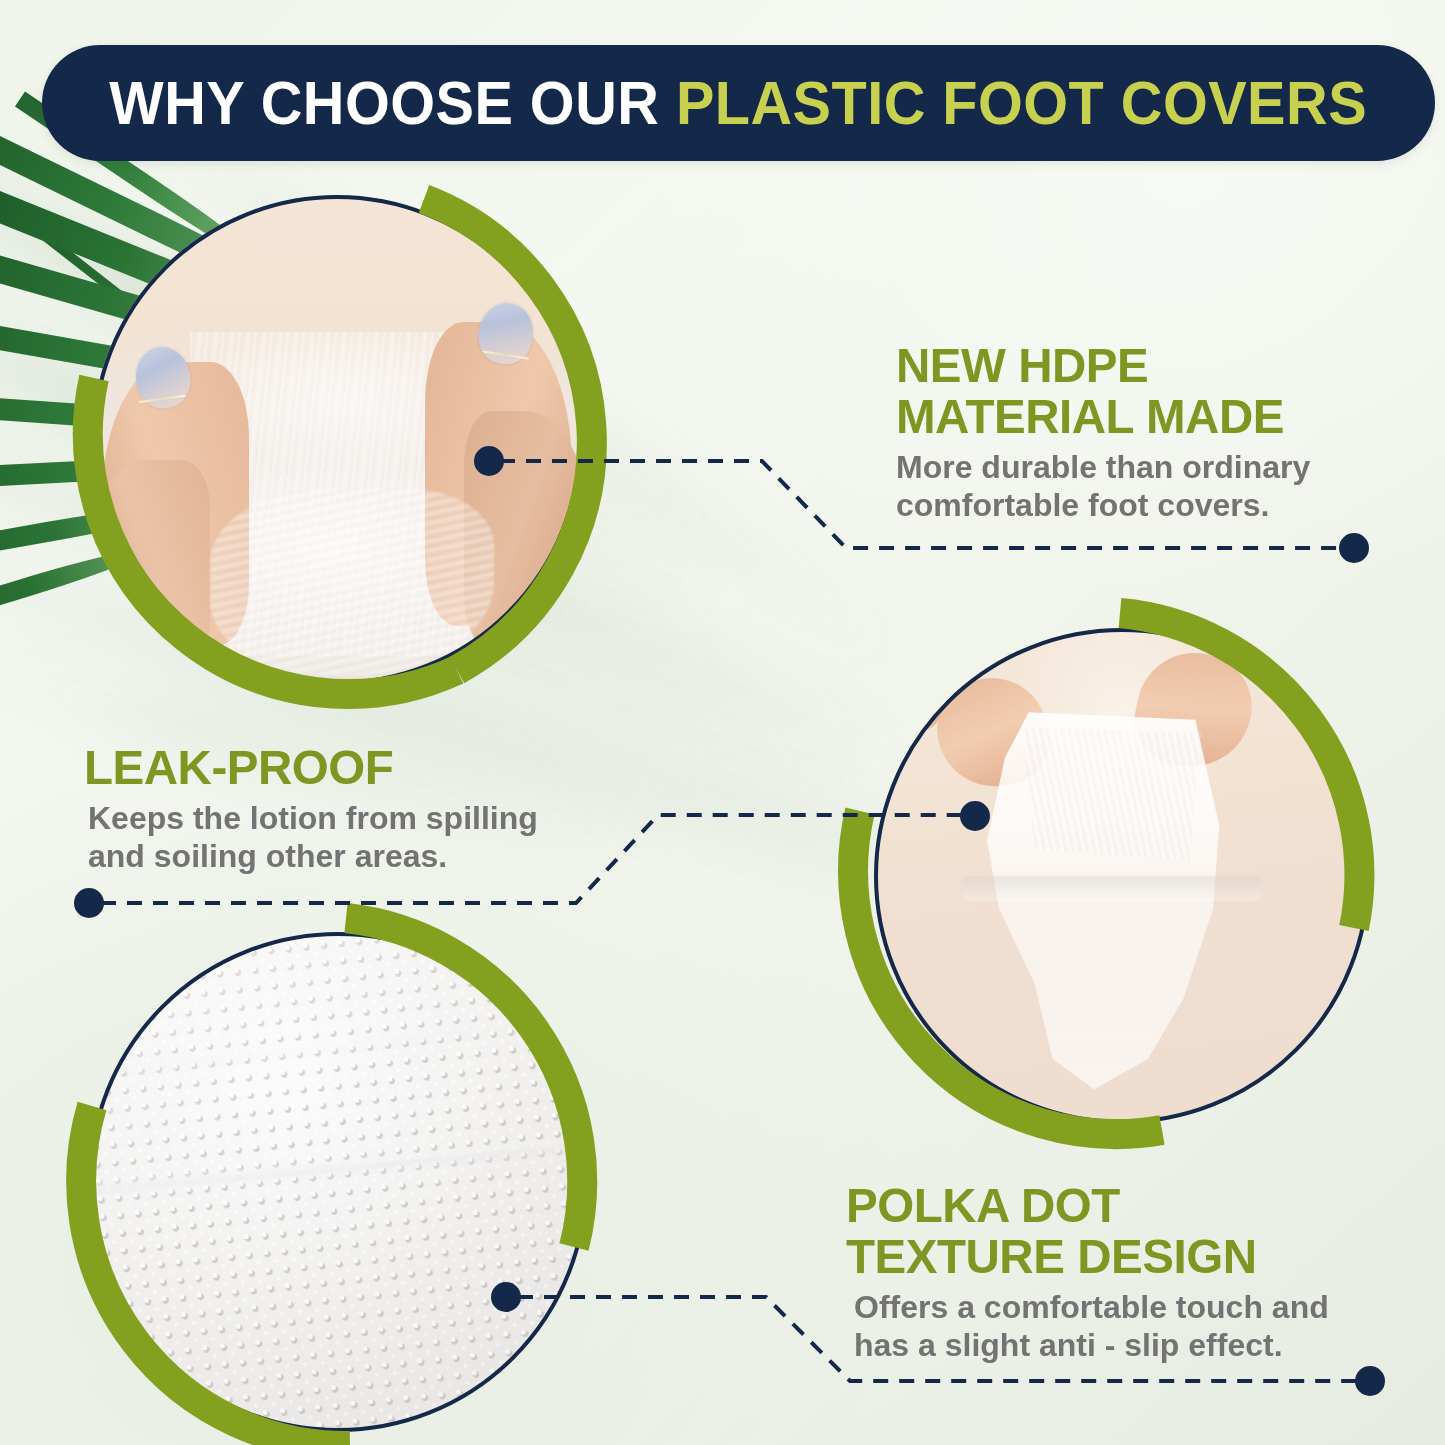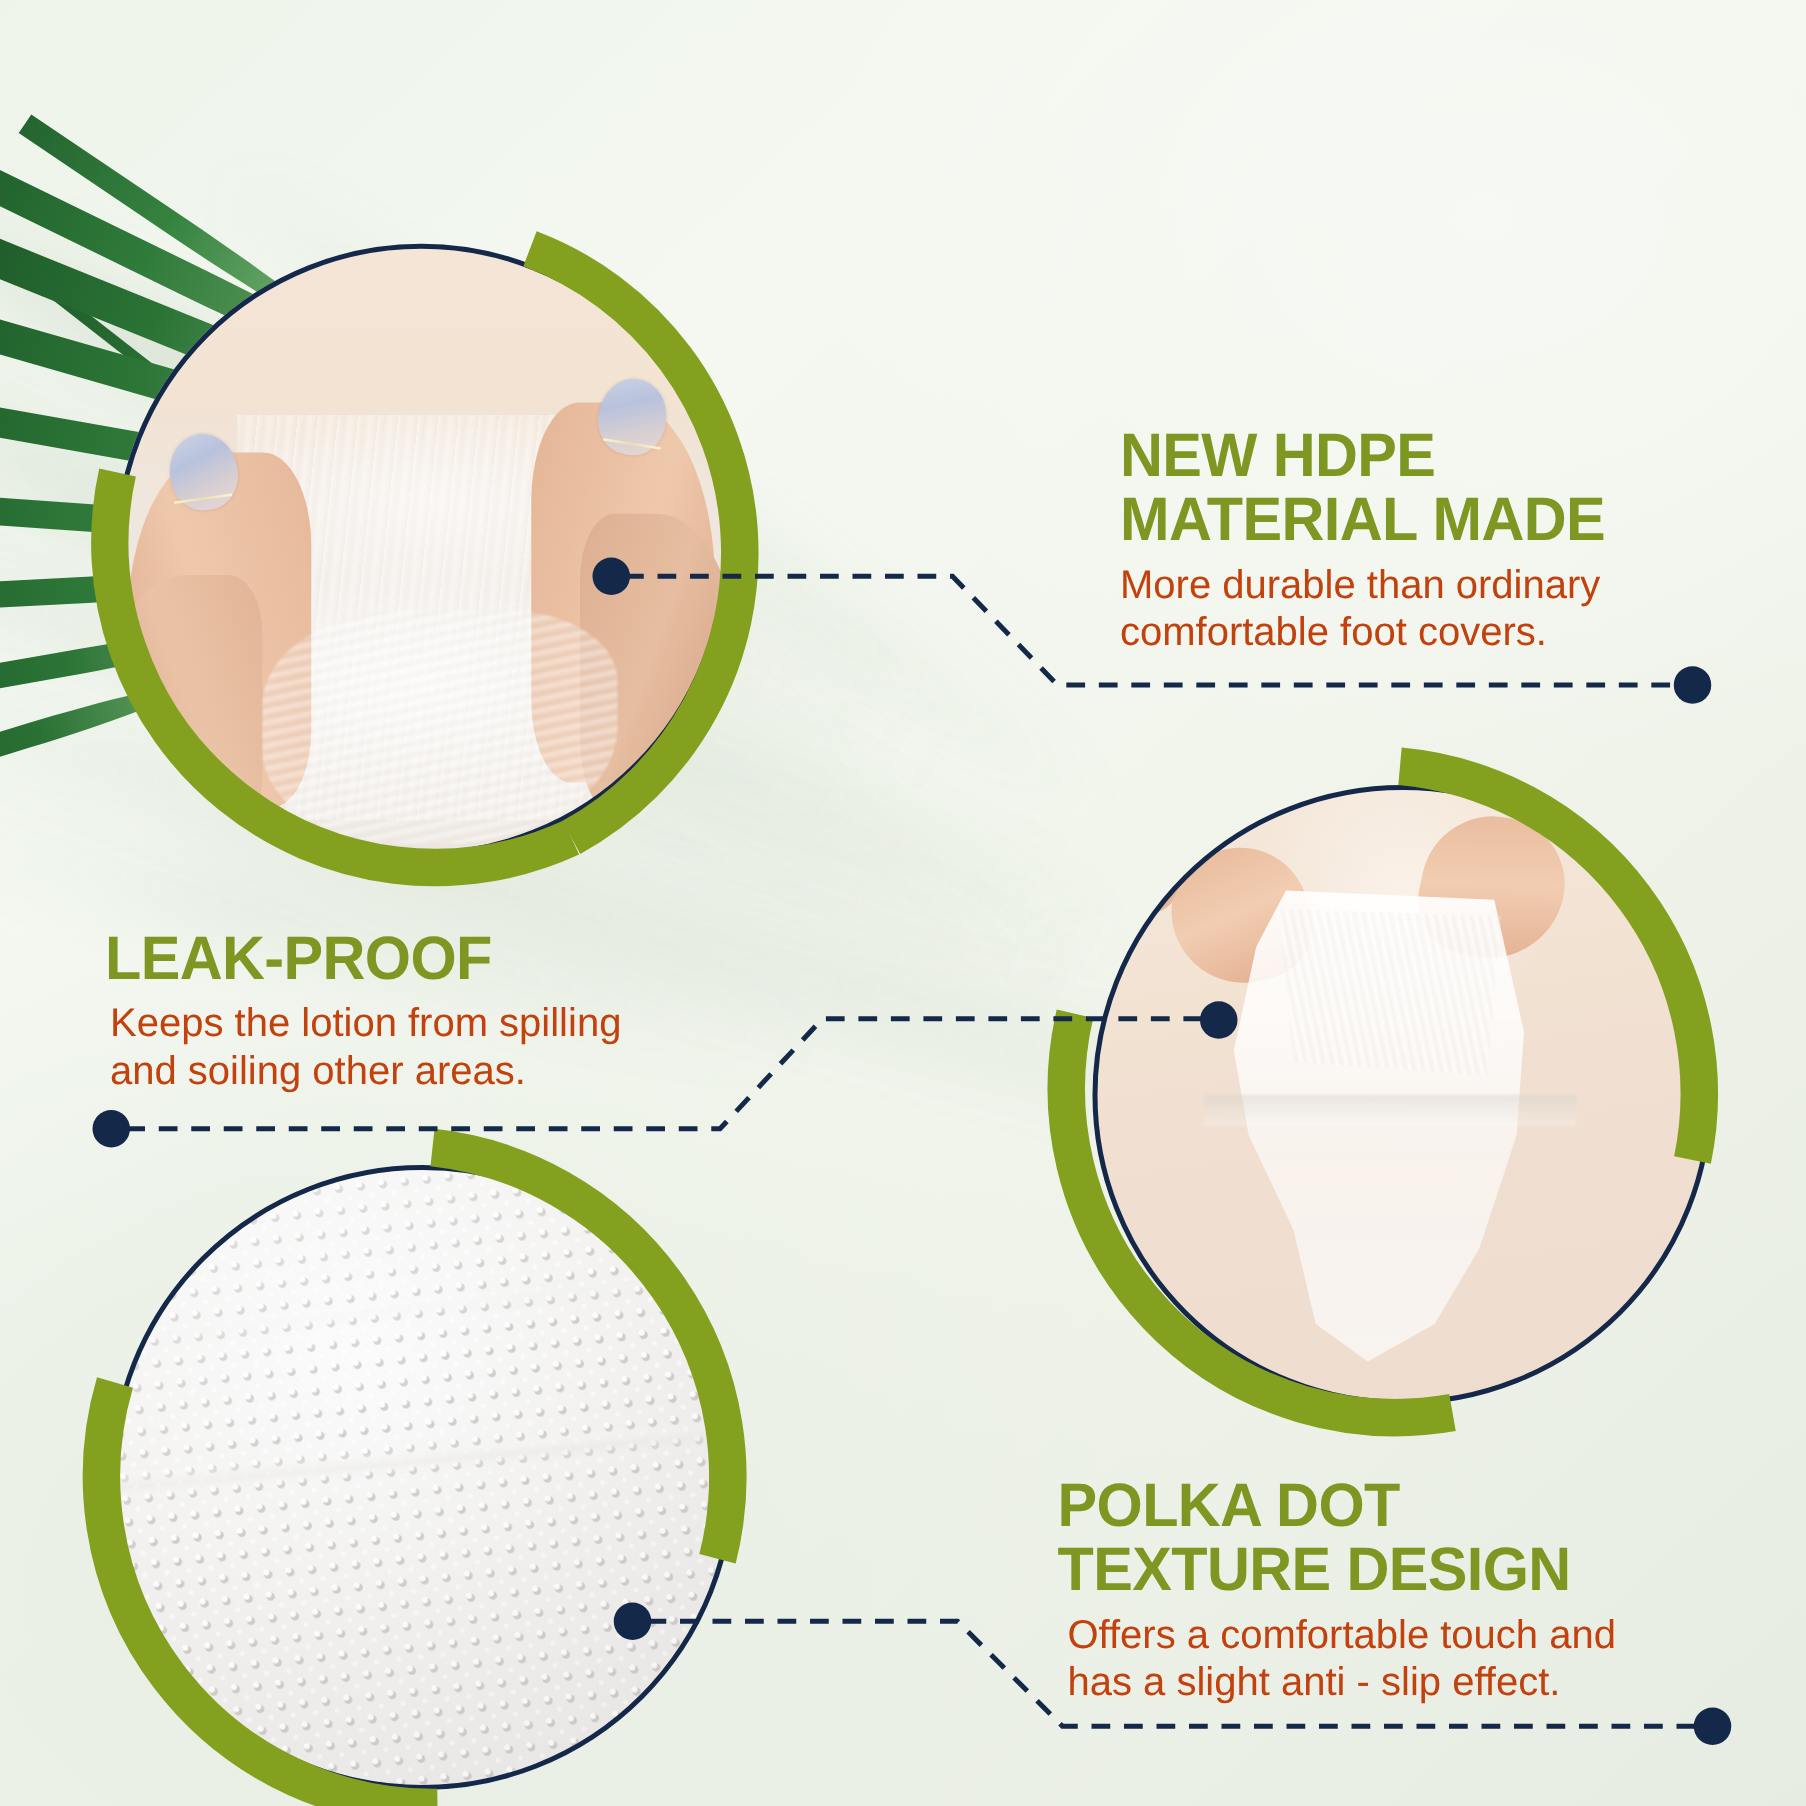--- a/index.html
+++ b/index.html
@@ -158,22 +158,22 @@
   .node{fill:#14284a;}
 
   
   .tblock{position:absolute;}
   .th{
     color:#7e9622;font-weight:bold;line-height:1.04;
     font-size:49px;letter-spacing:-.5px;margin:0 0 6px 0;
     font-family:"Liberation Sans",sans-serif;transform:scaleX(.97);transform-origin:left center;
   }
   .tb{
-    color:#c2410c;font-size:32px;line-height:1.20;margin:0;
-    font-family:"Liberation Sans",sans-serif;font-weight:normal;
+    color:#737373;font-size:32px;line-height:1.20;margin:0;
+    font-family:"Liberation Sans",sans-serif;font-weight:bold;
   }
   .t-hdpe{left:896px;top:340px;width:500px;}
   .t-leak{left:84px;top:742px;width:540px;}
   .t-leak .th{font-size:49px;}
   .t-leak .tb{padding-left:4px;}
   .t-polka{left:846px;top:1180px;width:540px;}
   .t-polka .tb{padding-left:8px;}
 </style>
 </head>
 <body>
@@ -194,20 +194,25 @@
     <div class="frond f1"></div>
     <div class="frond f2"></div>
     <div class="frond f3"></div>
     <div class="frond f4"></div>
     <div class="frond f5"></div>
     <div class="frond f6"></div>
     <div class="frond f7"></div>
     <div class="frond f8"></div>
   </div>
 
+  <div class="banner">
+    <div class="banner-text">
+      <span class="bt-white">WHY CHOOSE OUR</span><span>&nbsp;</span><span class="bt-green">PLASTIC FOOT COVERS</span>
+    </div>
+  </div>
 
   <div class="circle c1">
     <div class="plastic"></div>
     <div class="finger fg-l1"></div>
     <div class="finger fg-l2"></div>
     <div class="finger fg-r1"></div>
     <div class="finger fg-r2"></div>
     <div class="nail nl-l"></div>
     <div class="nail nl-r"></div>
     <div class="glitter gl-l"></div>

